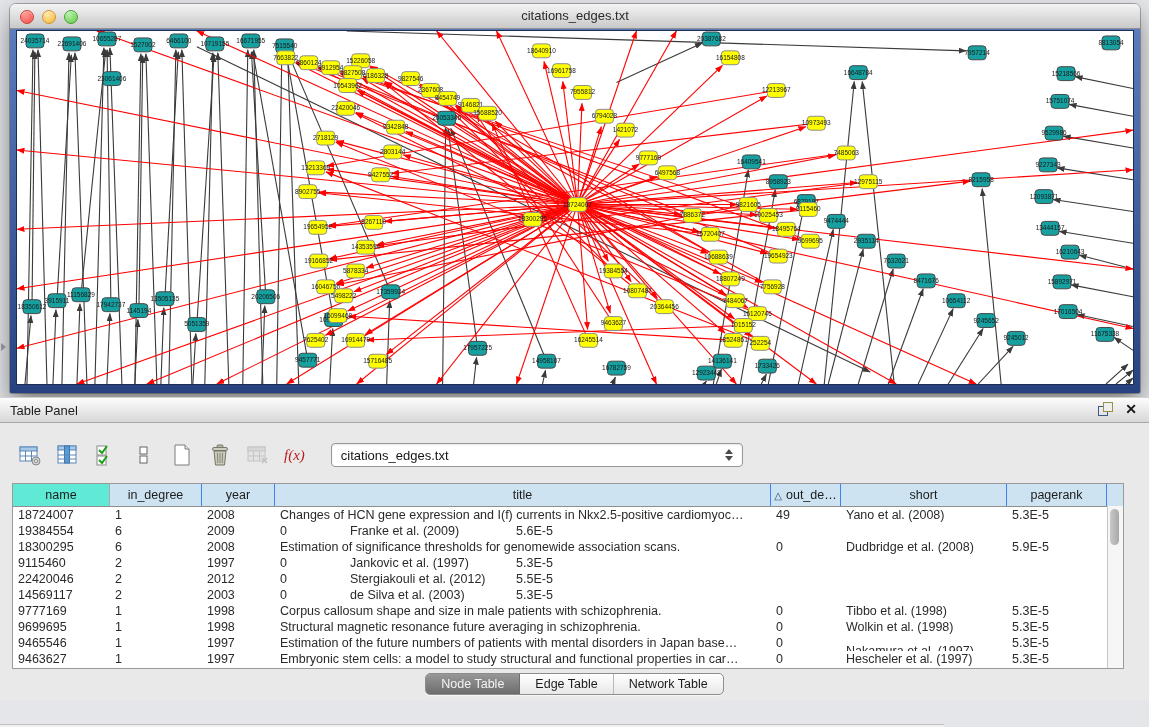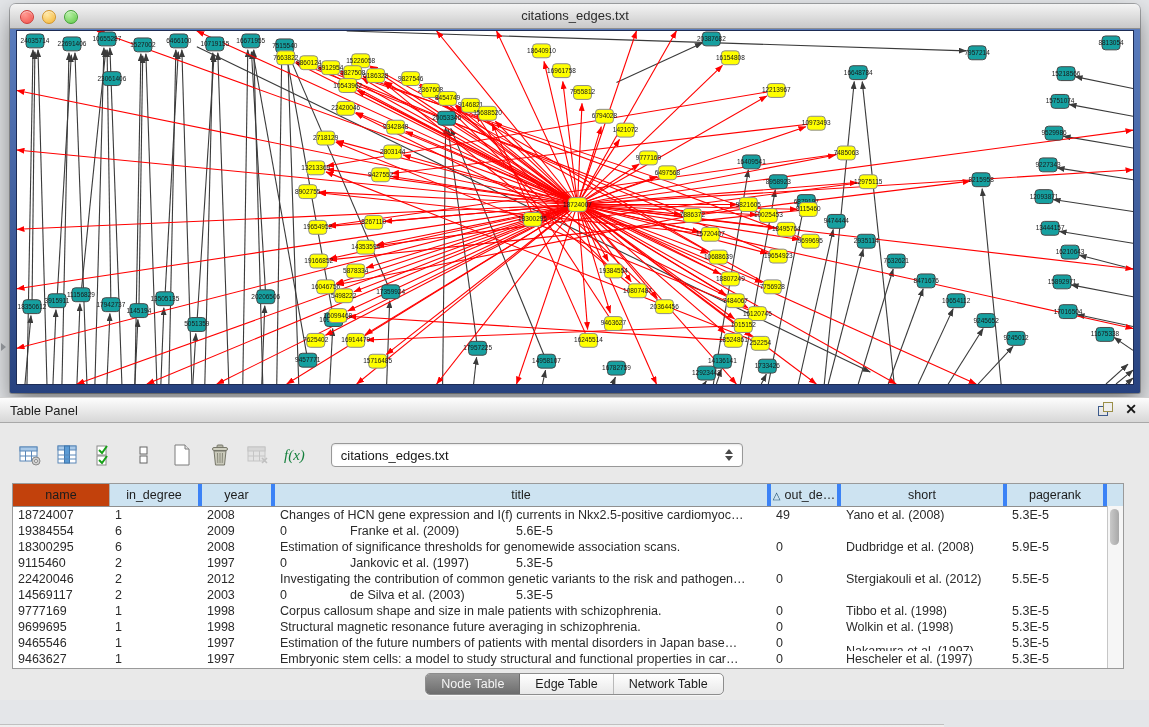--- a/index.html
+++ b/index.html
@@ -53,41 +53,41 @@
     background:linear-gradient(#fdfdfd,#d7d7d7);
     border-top:1px solid #d0d0d0;border-bottom:1px solid #a8a8a8;
   }
   .tp-header .tp-title{position:absolute;left:10px;top:5px;font-size:13px;color:#202020;}
   .tp-float{position:absolute;right:36px;top:4px;width:15px;height:15px;}
   .tp-float .sq1{position:absolute;left:0;top:4px;width:8px;height:8px;border:1.5px solid #3c5a8c;}
   .tp-float .sq2{position:absolute;left:5px;top:0;width:8px;height:8px;border:1.5px solid #9b8f48;background:#efefef;}
   .tp-close{position:absolute;right:12px;top:3px;font-size:14px;font-weight:bold;color:#161616;line-height:16px;}
   .toolbar{position:absolute;left:16px;top:42px;height:32px;display:flex;align-items:center;gap:10px;}
   .tbtn{width:28px;height:28px;display:flex;align-items:center;justify-content:center;}
-  .fx-label{font-family:"Liberation Serif",serif;font-style:italic;font-size:15px;color:#15803d;margin-left:2px;}
+  .fx-label{font-family:"Liberation Serif",serif;font-style:italic;font-size:15px;color:#b91c1c;margin-left:2px;}
   .combo{
     margin-left:16px;width:392px;height:22px;background:#ffffff;
     border:1px solid #989898;border-radius:4px;
     box-shadow:inset 0 1px 2px rgba(0,0,0,.10);
     display:flex;align-items:center;padding:0 9px;font-size:13px;color:#161616;
   }
   .stepper{margin-left:auto;display:flex;flex-direction:column;gap:2px;}
   .stepper .up{width:0;height:0;border-left:4px solid transparent;border-right:4px solid transparent;border-bottom:5px solid #4a4a4a;}
   .stepper .down{width:0;height:0;border-left:4px solid transparent;border-right:4px solid transparent;border-top:5px solid #4a4a4a;}
   .table-frame{
     position:absolute;left:12px;top:86px;width:1110px;height:184px;
     border:1px solid #9a9a9a;background:#ffffff;overflow:hidden;
   }
   .thead{display:flex;height:22px;background:#cde3f1;border-bottom:1px solid #8f8f8f;}
   .thead .hcell{
-    box-sizing:border-box;border-right:4px solid #3b82f6;
+    box-sizing:border-box;border-right:1px solid #3b82f6;
     display:flex;align-items:center;justify-content:center;
     font-size:12.5px;color:#1c1c1c;white-space:nowrap;overflow:hidden;
   }
-  .thead .hcell.first{background:#c2410c;border-right:1px solid #ababab;}
+  .thead .hcell.first{background:#5eead4;border-right:1px solid #ababab;}
   .thead .sort-tri{font-size:10px;margin-right:4px;color:#1c4d6e;}
   .tbody .trow{display:flex;height:16px;}
   .tbody .tcell{
     box-sizing:border-box;padding-left:5px;font-size:12.5px;line-height:16px;
     color:#2a2a2a;white-space:nowrap;overflow:hidden;
   }
   .vscroll{
     position:absolute;right:0;top:22px;bottom:0;width:15px;
     background:#f6f6f6;border-left:1px solid #c6c6c6;
   }
@@ -941,21 +941,20 @@
           <div class="tcell" style="width: 92px;">2</div>
           <div class="tcell" style="width: 73px;">1997</div>
           <div class="tcell" style="width: 70px;">0</div>
           <div class="tcell" style="width: 166px;">Jankovic et al. (1997)</div>
           <div class="tcell" style="width: 100px;">5.3E-5</div>
         </div>
         <div class="trow">
           <div class="tcell" style="width: 97px;">22420046</div>
           <div class="tcell" style="width: 92px;">2</div>
           <div class="tcell" style="width: 73px;">2012</div>
-          <div class="tcell" style="width: 496px;">Investigating the contribution of common genetic variants to the risk and pathogen…</div>
           <div class="tcell" style="width: 70px;">0</div>
           <div class="tcell" style="width: 166px;">Stergiakouli et al. (2012)</div>
           <div class="tcell" style="width: 100px;">5.5E-5</div>
         </div>
         <div class="trow">
           <div class="tcell" style="width: 97px;">14569117</div>
           <div class="tcell" style="width: 92px;">2</div>
           <div class="tcell" style="width: 73px;">2003</div>
           <div class="tcell" style="width: 70px;">0</div>
           <div class="tcell" style="width: 166px;">de Silva et al. (2003)</div>

